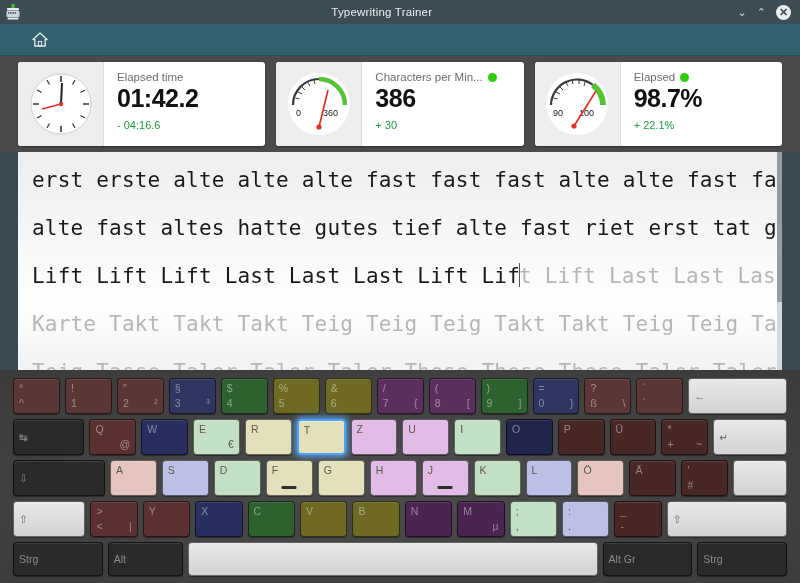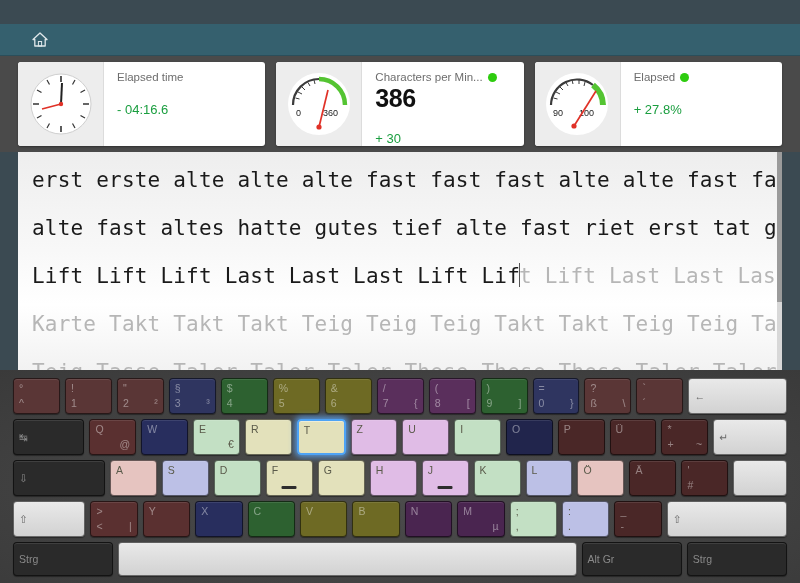--- a/index.html
+++ b/index.html
@@ -53,21 +53,21 @@
   .card-body { flex: 1; padding: 9px 20px 0 13px; min-width: 0; }
   .card-title {
     font-size: 11.5px; color: #6d6d6d; white-space: nowrap; overflow: hidden;
     display: flex; align-items: center; gap: 5px;
   }
   .dot { width: 9px; height: 9px; border-radius: 50%; background: #2ecc0f; flex: 0 0 auto; }
   .card-value {
     font-size: 25px; font-weight: bold; color: #111; line-height: 1.12;
     letter-spacing: -.5px; margin-top: 1px;
   }
-  .card-delta { font-size: 13px; color: #1a9e3f; margin-top: 19px; }
+  .card-delta { font-size: 11px; color: #1a9e3f; margin-top: 7px; }
 
   
   .trainer {
     position: absolute; top: 152px; left: 18px; width: 764px; height: 218px;
     background: linear-gradient(180deg, #eeeeee 0%, #f8f8f8 45%, #ffffff 70%, #f2f2f2 100%);
     overflow: hidden;
   }
   .lines {
     font-family: "DejaVu Sans Mono", monospace;
     font-size: 21px; padding: 4px 14px 0 14px; line-height: 48px;
@@ -105,20 +105,40 @@
   .key.dark { background: #2a2a2a; color: #8a8a8a; }
   .key.light { background: linear-gradient(180deg,#e9e9e9,#d2d2d2); color: #6a6a6a; }
   .key.active { box-shadow: 0 0 6px 2px rgba(90,170,255,.85), inset 0 1px 0 rgba(255,255,255,.4); border: 2px solid #4ea3f5; }
   .homebar { position: absolute; bottom: 6px; left: 50%; transform: translateX(-50%); width: 15px; height: 3px; background: #2d2d2d; border-radius: 1px; }
 </style>
 </head>
 <body>
 
 <div class="app">
 
+  <div class="titlebar">
+    <div class="tb-icon">
+      <svg width="14" height="16" viewBox="0 0 14 16" aria-hidden="true">
+        <rect x="5.5" y="0" width="3" height="4" fill="#49c02a"></rect>
+        <rect x="1" y="4" width="12" height="2.5" rx="1" fill="#e8ecee"></rect>
+        <rect x="0.5" y="7" width="13" height="6" rx="1" fill="#cfd8dc"></rect>
+        <rect x="2" y="8.2" width="1.5" height="1.5" fill="#3d4c54"></rect>
+        <rect x="4.2" y="8.2" width="1.5" height="1.5" fill="#3d4c54"></rect>
+        <rect x="6.4" y="8.2" width="1.5" height="1.5" fill="#3d4c54"></rect>
+        <rect x="8.6" y="8.2" width="1.5" height="1.5" fill="#3d4c54"></rect>
+        <rect x="1.5" y="13.4" width="11" height="2" rx="0.6" fill="#e8ecee"></rect>
+      </svg>
+    </div>
+    <div class="tb-title">Typewriting Trainer</div>
+    <div class="tb-btns">
+      <div class="tb-btn">⌄</div>
+      <div class="tb-btn">⌃</div>
+      <div class="tb-close">✕</div>
+    </div>
+  </div>
 
   <div class="toolbar">
     <div class="home-btn">
       <svg width="18" height="17" viewBox="0 0 18 17" aria-hidden="true">
         <path d="M9 2 L16 8.5 L14.2 8.5 L14.2 15 L3.8 15 L3.8 8.5 L2 8.5 Z" fill="none" stroke="#dfe7ea" stroke-width="1.3" stroke-linejoin="round"></path>
         <rect x="7.4" y="10.5" width="3.2" height="4.5" fill="none" stroke="#dfe7ea" stroke-width="1"></rect>
       </svg>
     </div>
   </div>
 
@@ -144,20 +164,21 @@
           </g>
           <line x1="33" y1="33" x2="34" y2="12" stroke="#222" stroke-width="2"></line>
           <line x1="33" y1="33" x2="14" y2="38" stroke="#e03127" stroke-width="1.6"></line>
           <circle cx="33" cy="33" r="2.2" fill="#e03127"></circle>
         </svg>
       </div>
       <div class="card-body">
         <div class="card-title">
           <span>Elapsed time</span>
         </div>
+        <div class="card-value">01:42.2</div>
         <div class="card-delta">- 04:16.6</div>
       </div>
     </div>
 
     <div class="card">
       <div class="card-gauge">
         <svg width="72" height="66" viewBox="0 0 72 66" aria-hidden="true">
           <circle cx="36" cy="33" r="31" fill="#ffffff"></circle>
           <path d="M10 34 A26 26 0 0 1 36 8" fill="none" stroke="#3b3b3b" stroke-width="2.2"></path>
           <path d="M36 8 A26 26 0 0 1 62 34" fill="none" stroke="#54c432" stroke-width="4.5"></path>
@@ -203,21 +224,22 @@
           <text x="38" y="45" font-family="Liberation Sans, sans-serif" font-size="9" fill="#222">100</text>
           <line x1="33" y1="55" x2="55" y2="20" stroke="#e03127" stroke-width="1.7"></line>
           <circle cx="33" cy="55" r="2.6" fill="#e03127"></circle>
         </svg>
       </div>
       <div class="card-body">
         <div class="card-title">
           <span>Elapsed</span>
           <span class="dot"></span>
         </div>
-        <div class="card-delta">+ 27.8%</div>
+        <div class="card-value">98.7%</div>
+        <div class="card-delta">+ 22.1%</div>
       </div>
     </div>
   </div>
 
   <div class="trainer">
     <div class="lines" id="text-lines">
         <div class="line"><span class="typed">erst erste alte alte alte fast fast fast alte alte fast fast</span></div>
         <div class="line"><span class="typed">alte fast altes hatte gutes tief alte fast riet erst tat gut</span></div>
         <div class="line"><span class="typed">Lift Lift Lift Last Last Last Lift Lif</span><span class="caret"></span><span class="untyped">t Lift Last Last Last</span></div>
         <div class="line"><span class="untyped">Karte Takt Takt Takt Teig Teig Teig Takt Takt Teig Teig Takt</span></div>
@@ -430,20 +452,23 @@
           <span class="k-bl">-</span>
         </div>
         <div class="key light" style="flex-grow: 2.6; flex-basis: 0px;">
           <span class="k-c">⇧</span>
         </div>
       </div>
       <div class="krow" style="height: 34px;">
         <div class="key dark" style="flex-grow: 1.55; flex-basis: 0px;">
           <span class="k-c">Strg</span>
         </div>
+        <div class="key dark" style="flex-grow: 1.3; flex-basis: 0px;">
+          <span class="k-c">Alt</span>
+        </div>
         <div class="key light" style="flex-grow: 7.2; flex-basis: 0px;"></div>
         <div class="key dark" style="flex-grow: 1.55; flex-basis: 0px;">
           <span class="k-c">Alt Gr</span>
         </div>
         <div class="key dark" style="flex-grow: 1.55; flex-basis: 0px;">
           <span class="k-c">Strg</span>
         </div>
       </div>
     </div>
 

